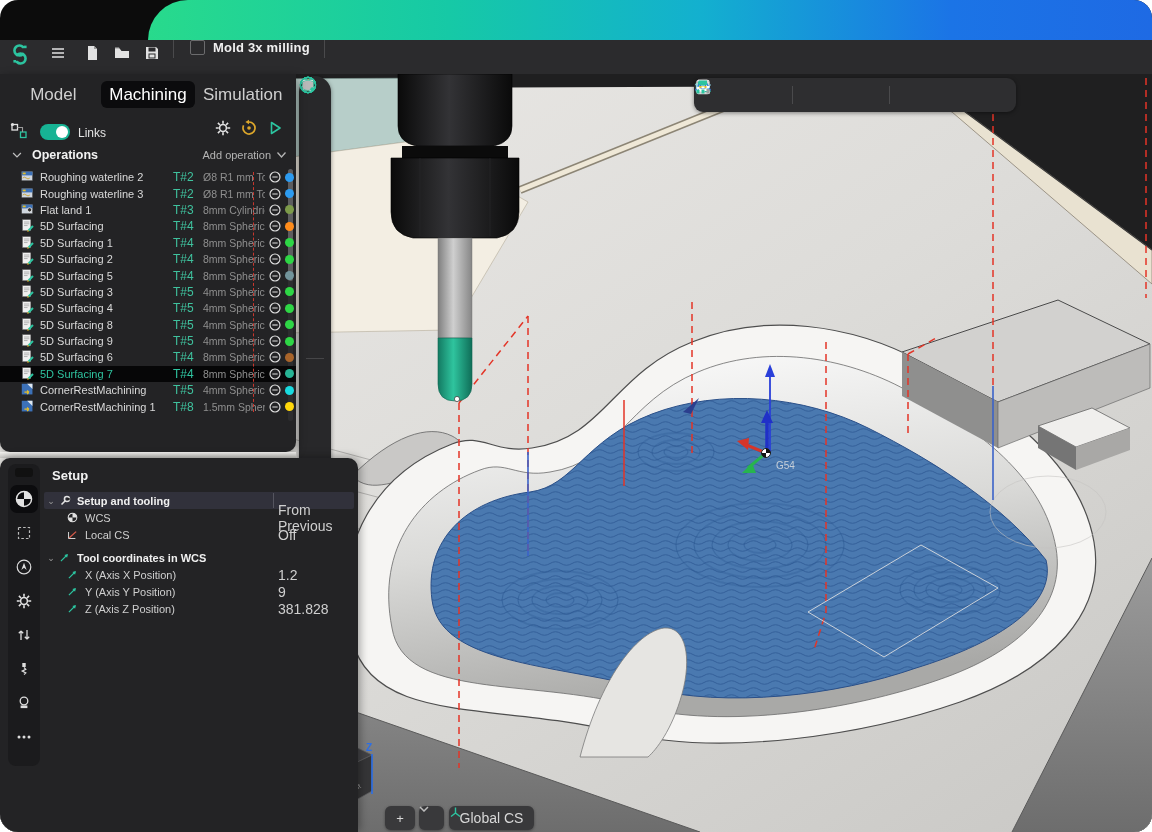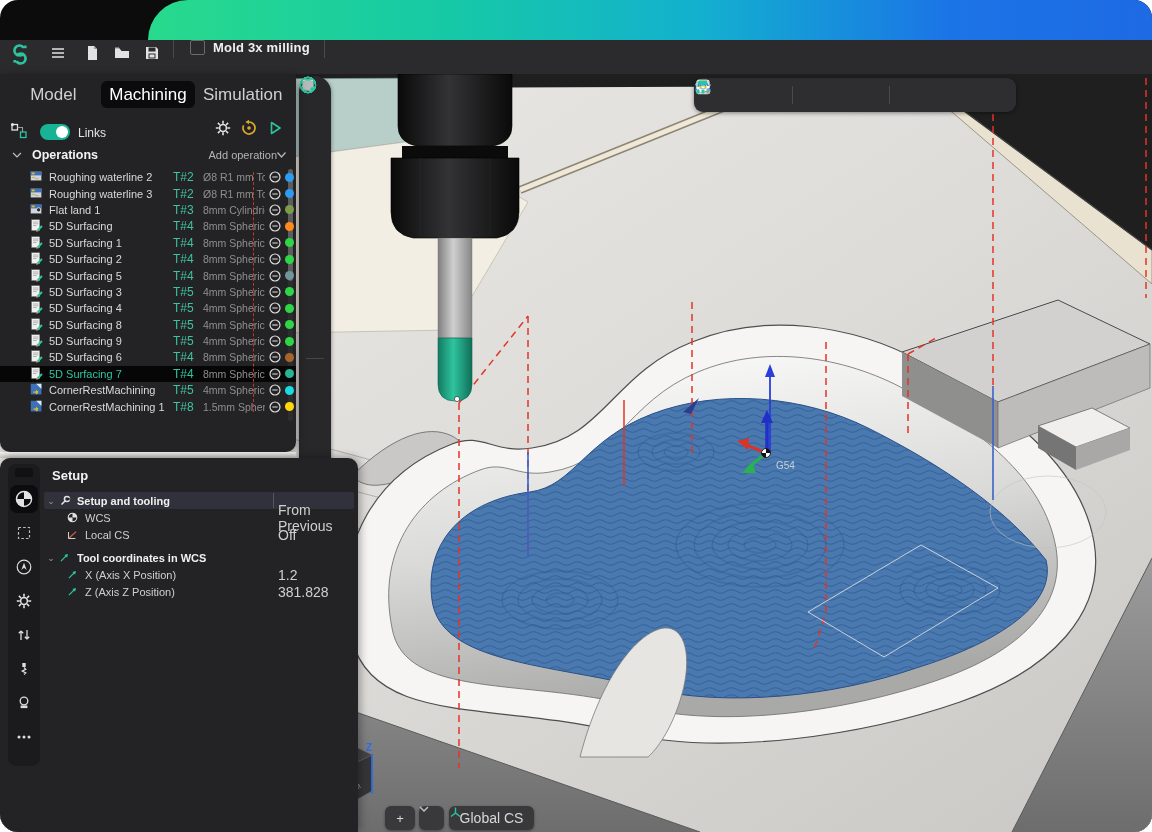--- a/index.html
+++ b/index.html
@@ -41,23 +41,23 @@
   .tabs{position:absolute;left:6px;top:7px;right:6px;height:27px;display:flex}
   .tab{flex:1;display:flex;align-items:center;justify-content:center;font-size:17px;color:#cfcfcf;border-radius:6px}
   .tab.active{background:#0b0b0d;color:#fff}
   .linksrow{position:absolute;left:10px;top:40px;right:8px;height:26px;display:flex;align-items:flex-end}
   .toggle{width:30px;height:16px;border-radius:9px;background:#17b394;position:relative;margin:0 8px 0 12px}
   .toggle .knob{position:absolute;right:2px;top:2px;width:12px;height:12px;border-radius:50%;background:#fff}
   .linksrow .spacer{flex:1}
   .linksrow .ri{width:26px;height:24px;display:flex;align-items:center;justify-content:center;border-radius:5px}
   .opshead{position:absolute;left:10px;top:70px;right:10px;height:22px;display:flex;align-items:center}
   .opshead .t{font-weight:bold;font-size:12.5px;color:#f2f2f2;margin-left:8px}
-  .opshead .add{margin-left:auto;color:#b4b4b4;font-size:11px;display:flex;align-items:center;}
+  .opshead .add{margin-left:auto;color:#b4b4b4;font-size:11px;display:flex;align-items:center;gap:6px}
   .oplist{position:absolute;left:0;top:95px;width:296px}
-  .oprow{position:relative;z-index:2;height:16.4px;display:flex;align-items:center;padding-left:29px}
+  .oprow{position:relative;z-index:2;height:16.4px;display:flex;align-items:center;padding-left:20px}
   .oprow.sel{background:#060607}
   .oprow .oicon{width:17px;height:15px;flex:0 0 17px;display:flex;align-items:center}
   .oprow .nm{flex:1;font-size:11px;color:#d9d9d9;white-space:nowrap;overflow:hidden;margin-left:3px}
   .oprow.sel .nm,.oprow.sel .tn{color:#2fc4a0}
   .oprow .tn{flex:0 0 30px;font-size:12px;color:#3fc29e}
   .oprow .ds{flex:0 0 62px;font-size:10.5px;color:#8f8f8f;white-space:nowrap;overflow:hidden}
   .oprow .st{flex:0 0 20px;position:relative;z-index:4;display:flex;align-items:center;justify-content:center}
   .oprow .dot{width:9px;height:9px;border-radius:50%;flex:0 0 9px;margin-right:2px;position:relative;z-index:4}
   .linkline{position:absolute;left:253px;top:98px;height:240px;width:0;border-left:1.4px dashed #c8372d;z-index:3;pointer-events:none}
   .scroll{position:absolute;right:3px;top:95px;width:5px;height:252px;background:#2d2d2f;border-radius:3px}
@@ -985,18 +985,28 @@
           <span class="lbl">X (Axis X Position)</span>
           <span class="val">1.2</span>
         </div>
         <div class="srow sub">
           <span class="sic">
             <svg width="13" height="13" viewBox="0 0 18 18">
               <path d="M4 14 L12.5 5.5" stroke="#2cc4a0" stroke-width="1.6"></path>
               <polygon points="13.8,4.2 8.8,5.4 12.6,9.2" fill="#2cc4a0"></polygon>
             </svg>
           </span>
+          <span class="lbl">Y (Axis Y Position)</span>
+          <span class="val">9</span>
+        </div>
+        <div class="srow sub">
+          <span class="sic">
+            <svg width="13" height="13" viewBox="0 0 18 18">
+              <path d="M4 14 L12.5 5.5" stroke="#2cc4a0" stroke-width="1.6"></path>
+              <polygon points="13.8,4.2 8.8,5.4 12.6,9.2" fill="#2cc4a0"></polygon>
+            </svg>
+          </span>
           <span class="lbl">Z (Axis Z Position)</span>
           <span class="val">381.828</span>
         </div>
       </div>
   </aside>
 </div>
 
 </body></html>

